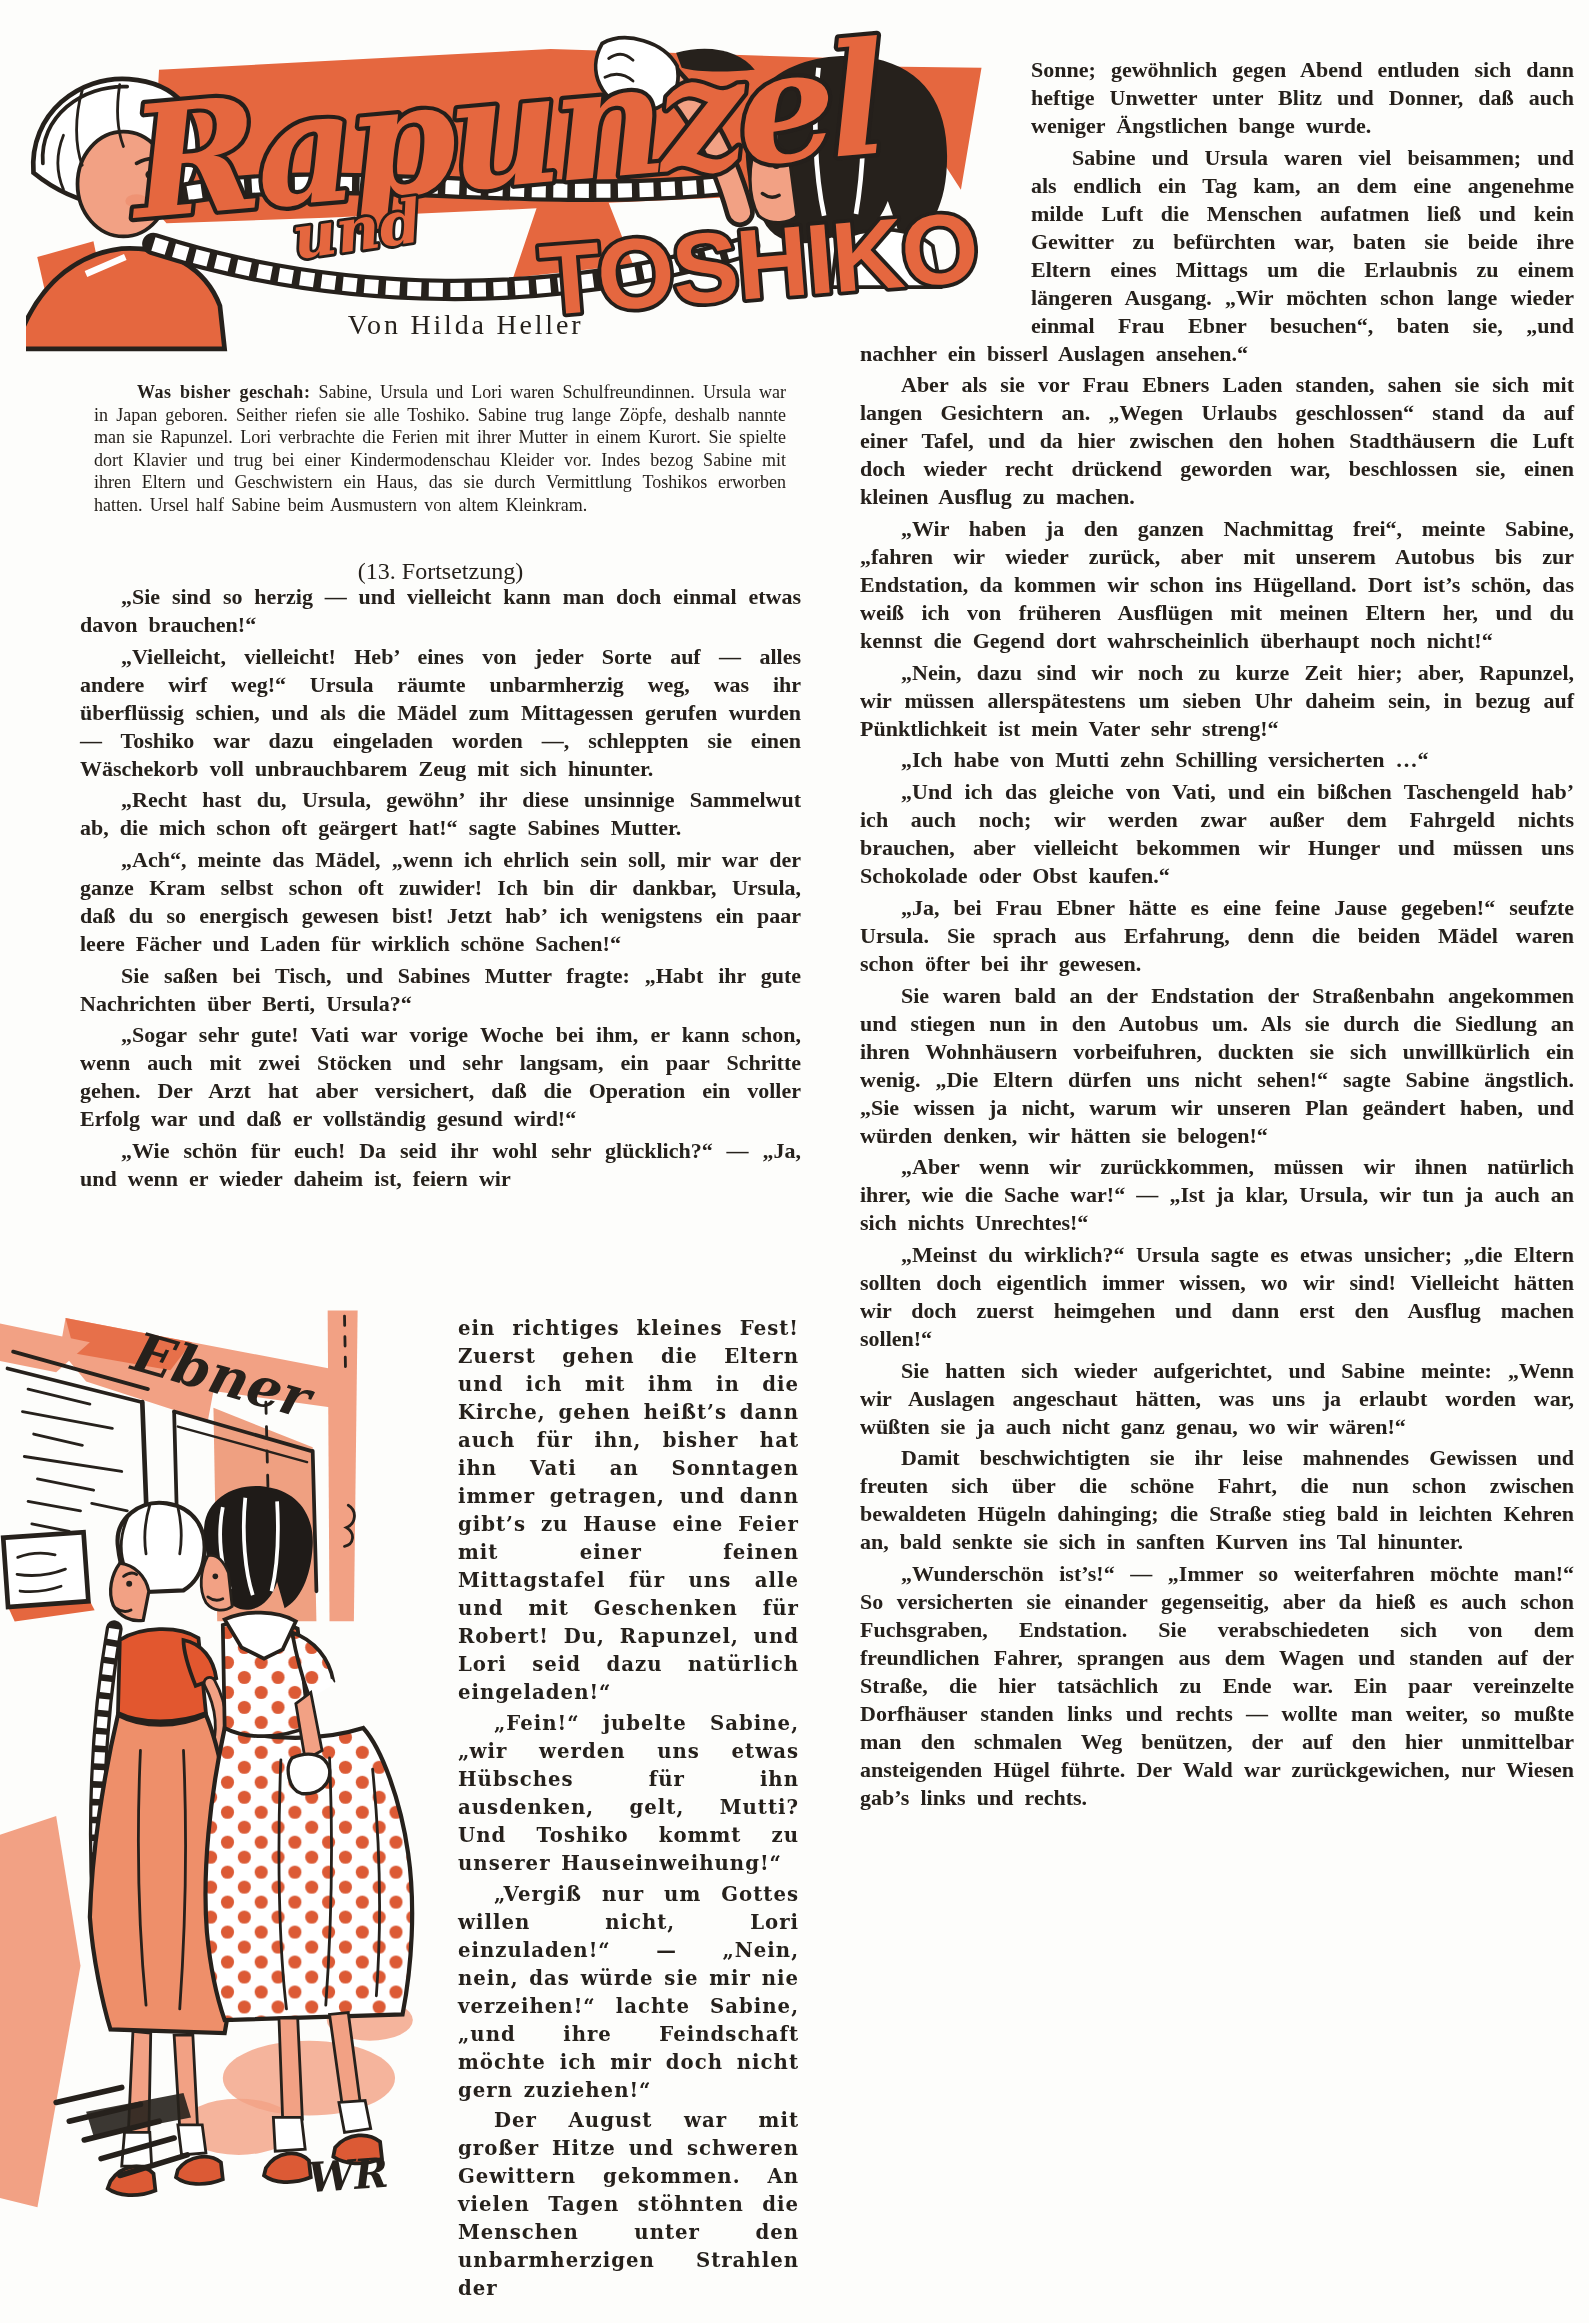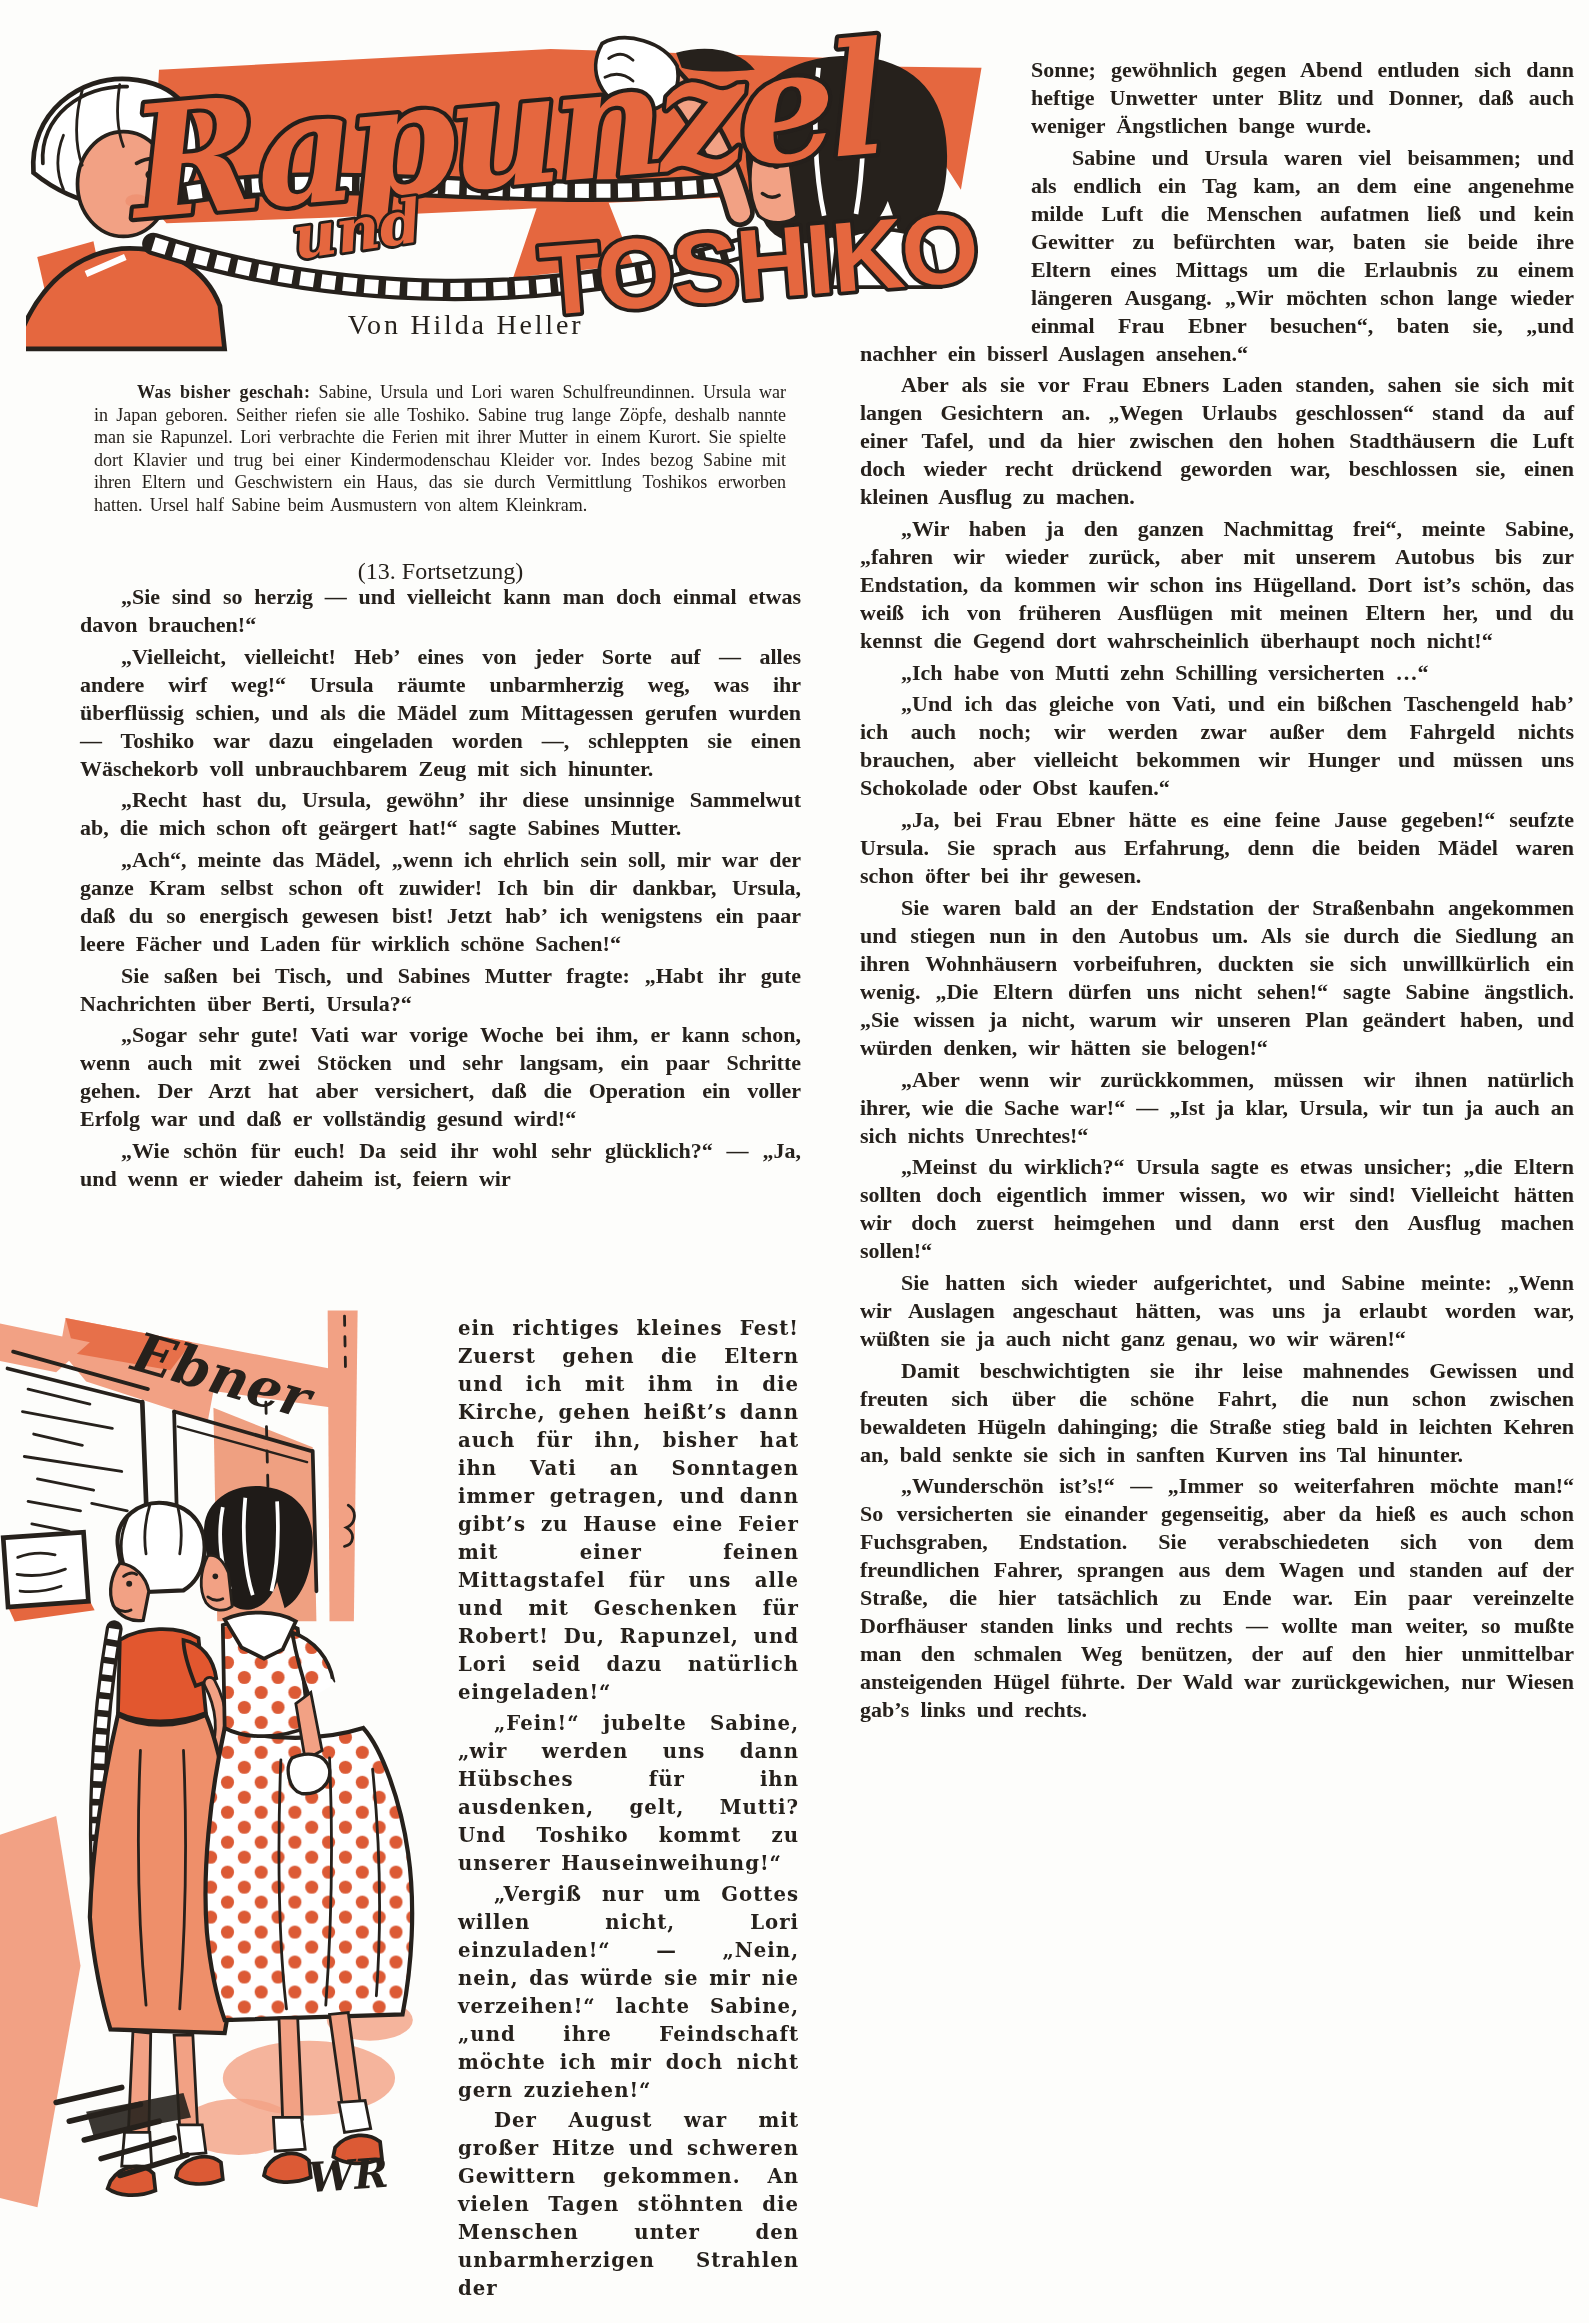--- a/index.html
+++ b/index.html
@@ -103,31 +103,32 @@
     <p>„Vielleicht, vielleicht! Heb’ eines von jeder Sorte auf — alles andere wirf weg!“ Ursula räumte unbarmherzig weg, was ihr überflüssig schien, und als die Mädel zum Mittagessen gerufen wurden — Toshiko war dazu eingeladen worden —, schleppten sie einen Wäschekorb voll unbrauchbarem Zeug mit sich hinunter.</p>
     <p>„Recht hast du, Ursula, gewöhn’ ihr diese unsinnige Sammelwut ab, die mich schon oft geärgert hat!“ sagte Sabines Mutter.</p>
     <p>„Ach“, meinte das Mädel, „wenn ich ehrlich sein soll, mir war der ganze Kram selbst schon oft zuwider! Ich bin dir dankbar, Ursula, daß du so energisch gewesen bist! Jetzt hab’ ich wenigstens ein paar leere Fächer und Laden für wirklich schöne Sachen!“</p>
     <p>Sie saßen bei Tisch, und Sabines Mutter fragte: „Habt ihr gute Nachrichten über Berti, Ursula?“</p>
     <p>„Sogar sehr gute! Vati war vorige Woche bei ihm, er kann schon, wenn auch mit zwei Stöcken und sehr langsam, ein paar Schritte gehen. Der Arzt hat aber versichert, daß die Operation ein voller Erfolg war und daß er vollständig gesund wird!“</p>
     <p>„Wie schön für euch! Da seid ihr wohl sehr glücklich?“ — „Ja, und wenn er wieder daheim ist, feiern wir</p>
   </div>
 
   <div class="col" id="col-left-narrow">
     <p class="cont">ein richtiges kleines Fest! Zuerst gehen die Eltern und ich mit ihm in die Kirche, gehen heißt’s dann auch für ihn, bisher hat ihn Vati an Sonntagen immer getragen, und dann gibt’s zu Hause eine Feier mit einer feinen Mittagstafel für uns alle und mit Geschenken für Robert! Du, Rapunzel, und Lori seid dazu natürlich eingeladen!“</p>
-    <p>„Fein!“ jubelte Sabine, „wir werden uns dann Hübsches für ihn ausdenken, gelt, Mutti? Und Toshiko kommt zu unserer Hauseinweihung!“</p>
+    <p>„Fein!“ jubelte Sabine, „wir werden uns etwas Hübsches für ihn ausdenken, gelt, Mutti? Und Toshiko kommt zu unserer Hauseinweihung!“</p>
     <p>„Vergiß nur um Gottes willen nicht, Lori einzuladen!“ — „Nein, nein, das würde sie mir nie verzeihen!“ lachte Sabine, „und ihre Feindschaft möchte ich mir doch nicht gern zuziehen!“</p>
     <p>Der August war mit großer Hitze und schweren Gewittern gekommen. An vielen Tagen stöhnten die Menschen unter den unbarmherzigen Strahlen der</p>
   </div>
 
   <div class="col" id="col-right">
     <div class="notch"></div>
     <p class="cont">Sonne; gewöhnlich gegen Abend entluden sich dann heftige Unwetter unter Blitz und Donner, daß auch weniger Ängstlichen bange wurde.</p>
     <p>Sabine und Ursula waren viel beisammen; und als endlich ein Tag kam, an dem eine angenehme milde Luft die Menschen aufatmen ließ und kein Gewitter zu befürchten war, baten sie beide ihre Eltern eines Mittags um die Erlaubnis zu einem längeren Ausgang. „Wir möchten schon lange wieder einmal Frau Ebner besuchen“, baten sie, „und nachher ein bisserl Auslagen ansehen.“</p>
     <p>Aber als sie vor Frau Ebners Laden standen, sahen sie sich mit langen Gesichtern an. „Wegen Urlaubs geschlossen“ stand da auf einer Tafel, und da hier zwischen den hohen Stadthäusern die Luft doch wieder recht drückend geworden war, beschlossen sie, einen kleinen Ausflug zu machen.</p>
     <p>„Wir haben ja den ganzen Nachmittag frei“, meinte Sabine, „fahren wir wieder zurück, aber mit unserem Autobus bis zur Endstation, da kommen wir schon ins Hügelland. Dort ist’s schön, das weiß ich von früheren Ausflügen mit meinen Eltern her, und du kennst die Gegend dort wahrscheinlich überhaupt noch nicht!“</p>
+    <p>„Nein, dazu sind wir noch zu kurze Zeit hier; aber, Rapunzel, wir müssen allerspätestens um sieben Uhr daheim sein, in bezug auf Pünktlichkeit ist mein Vater sehr streng!“</p>
     <p>„Ich habe von Mutti zehn Schilling versicherten …“</p>
     <p>„Und ich das gleiche von Vati, und ein bißchen Taschengeld hab’ ich auch noch; wir werden zwar außer dem Fahrgeld nichts brauchen, aber vielleicht bekommen wir Hunger und müssen uns Schokolade oder Obst kaufen.“</p>
     <p>„Ja, bei Frau Ebner hätte es eine feine Jause gegeben!“ seufzte Ursula. Sie sprach aus Erfahrung, denn die beiden Mädel waren schon öfter bei ihr gewesen.</p>
     <p>Sie waren bald an der Endstation der Straßenbahn angekommen und stiegen nun in den Autobus um. Als sie durch die Siedlung an ihren Wohnhäusern vorbeifuhren, duckten sie sich unwillkürlich ein wenig. „Die Eltern dürfen uns nicht sehen!“ sagte Sabine ängstlich. „Sie wissen ja nicht, warum wir unseren Plan geändert haben, und würden denken, wir hätten sie belogen!“</p>
     <p>„Aber wenn wir zurückkommen, müssen wir ihnen natürlich ihrer, wie die Sache war!“ — „Ist ja klar, Ursula, wir tun ja auch an sich nichts Unrechtes!“</p>
     <p>„Meinst du wirklich?“ Ursula sagte es etwas unsicher; „die Eltern sollten doch eigentlich immer wissen, wo wir sind! Vielleicht hätten wir doch zuerst heimgehen und dann erst den Ausflug machen sollen!“</p>
     <p>Sie hatten sich wieder aufgerichtet, und Sabine meinte: „Wenn wir Auslagen angeschaut hätten, was uns ja erlaubt worden war, wüßten sie ja auch nicht ganz genau, wo wir wären!“</p>
     <p>Damit beschwichtigten sie ihr leise mahnendes Gewissen und freuten sich über die schöne Fahrt, die nun schon zwischen bewaldeten Hügeln dahinging; die Straße stieg bald in leichten Kehren an, bald senkte sie sich in sanften Kurven ins Tal hinunter.</p>
     <p>„Wunderschön ist’s!“ — „Immer so weiterfahren möchte man!“ So versicherten sie einander gegenseitig, aber da hieß es auch schon Fuchsgraben, Endstation. Sie verabschiedeten sich von dem freundlichen Fahrer, sprangen aus dem Wagen und standen auf der Straße, die hier tatsächlich zu Ende war. Ein paar vereinzelte Dorfhäuser standen links und rechts — wollte man weiter, so mußte man den schmalen Weg benützen, der auf den hier unmittelbar ansteigenden Hügel führte. Der Wald war zurückgewichen, nur Wiesen gab’s links und rechts.</p>
   </div>

